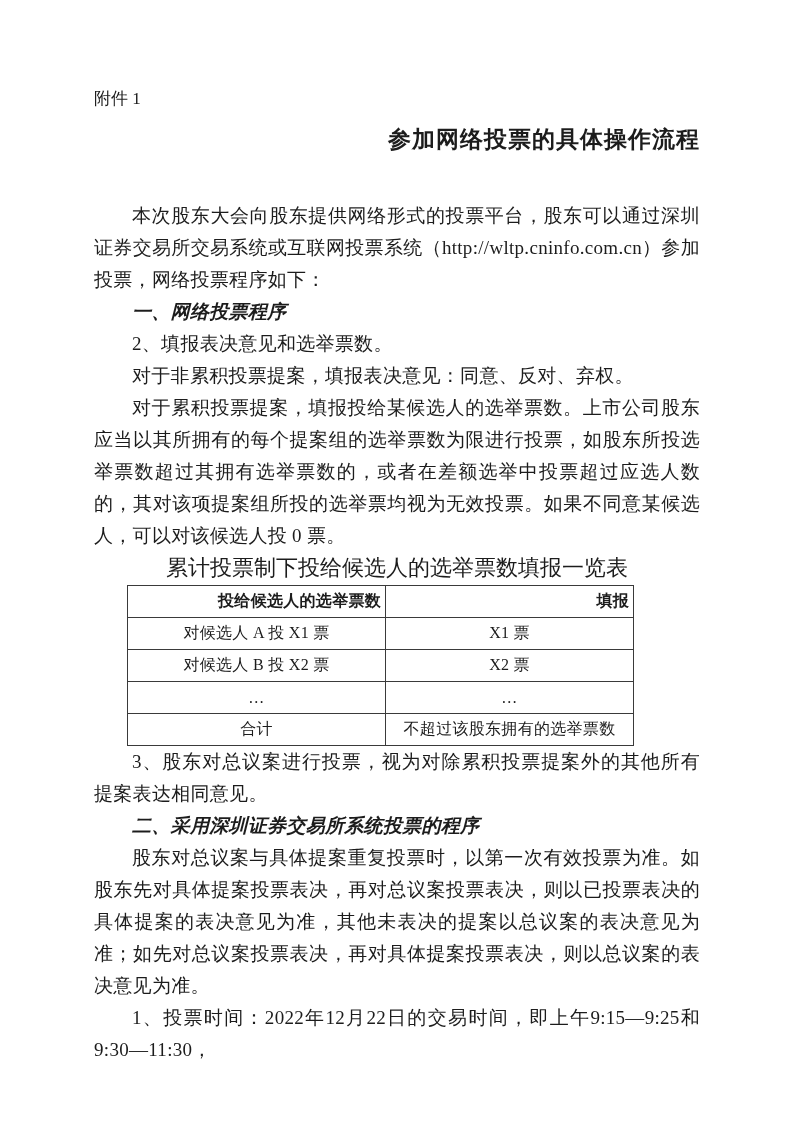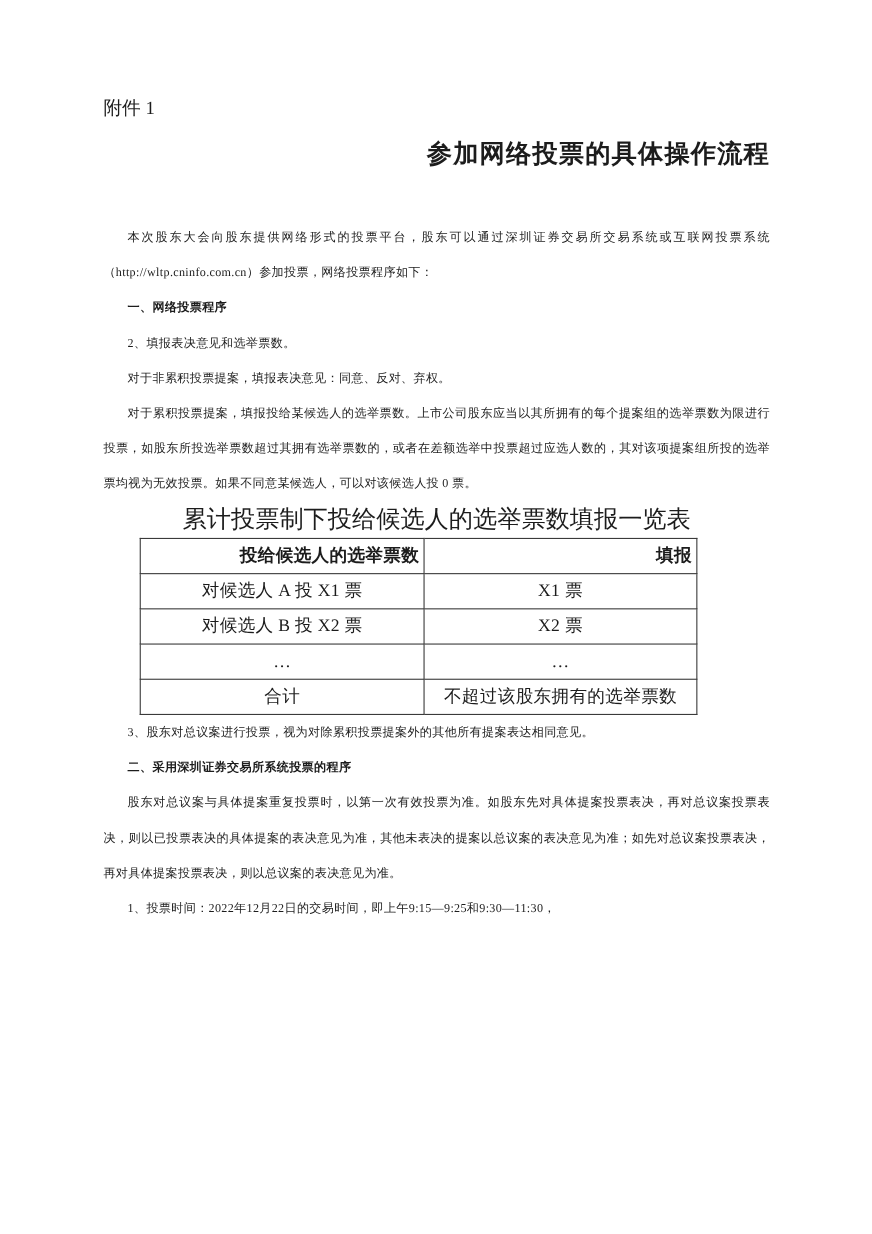--- a/index.html
+++ b/index.html
@@ -29,28 +29,29 @@
     line-height: 32px;
     font-weight: bold;
     text-align: right;
     letter-spacing: 1px;
   }
   .body-block {
     margin-top: 44px;
   }
   p.para {
     margin: 0;
-    font-size: 11px;
+    font-size: 19px;
     line-height: 32px;
     text-align: justify;
     text-indent: 2em;
     letter-spacing: 0.3px;
   }
   p.heading {
     font-weight: bold;
+    font-style: italic;
   }
   p.table-caption {
     margin: 0;
     font-size: 22px;
     line-height: 32px;
     text-align: center;
     text-indent: 0;
   }
   table.vote-table {
     border-collapse: collapse;

